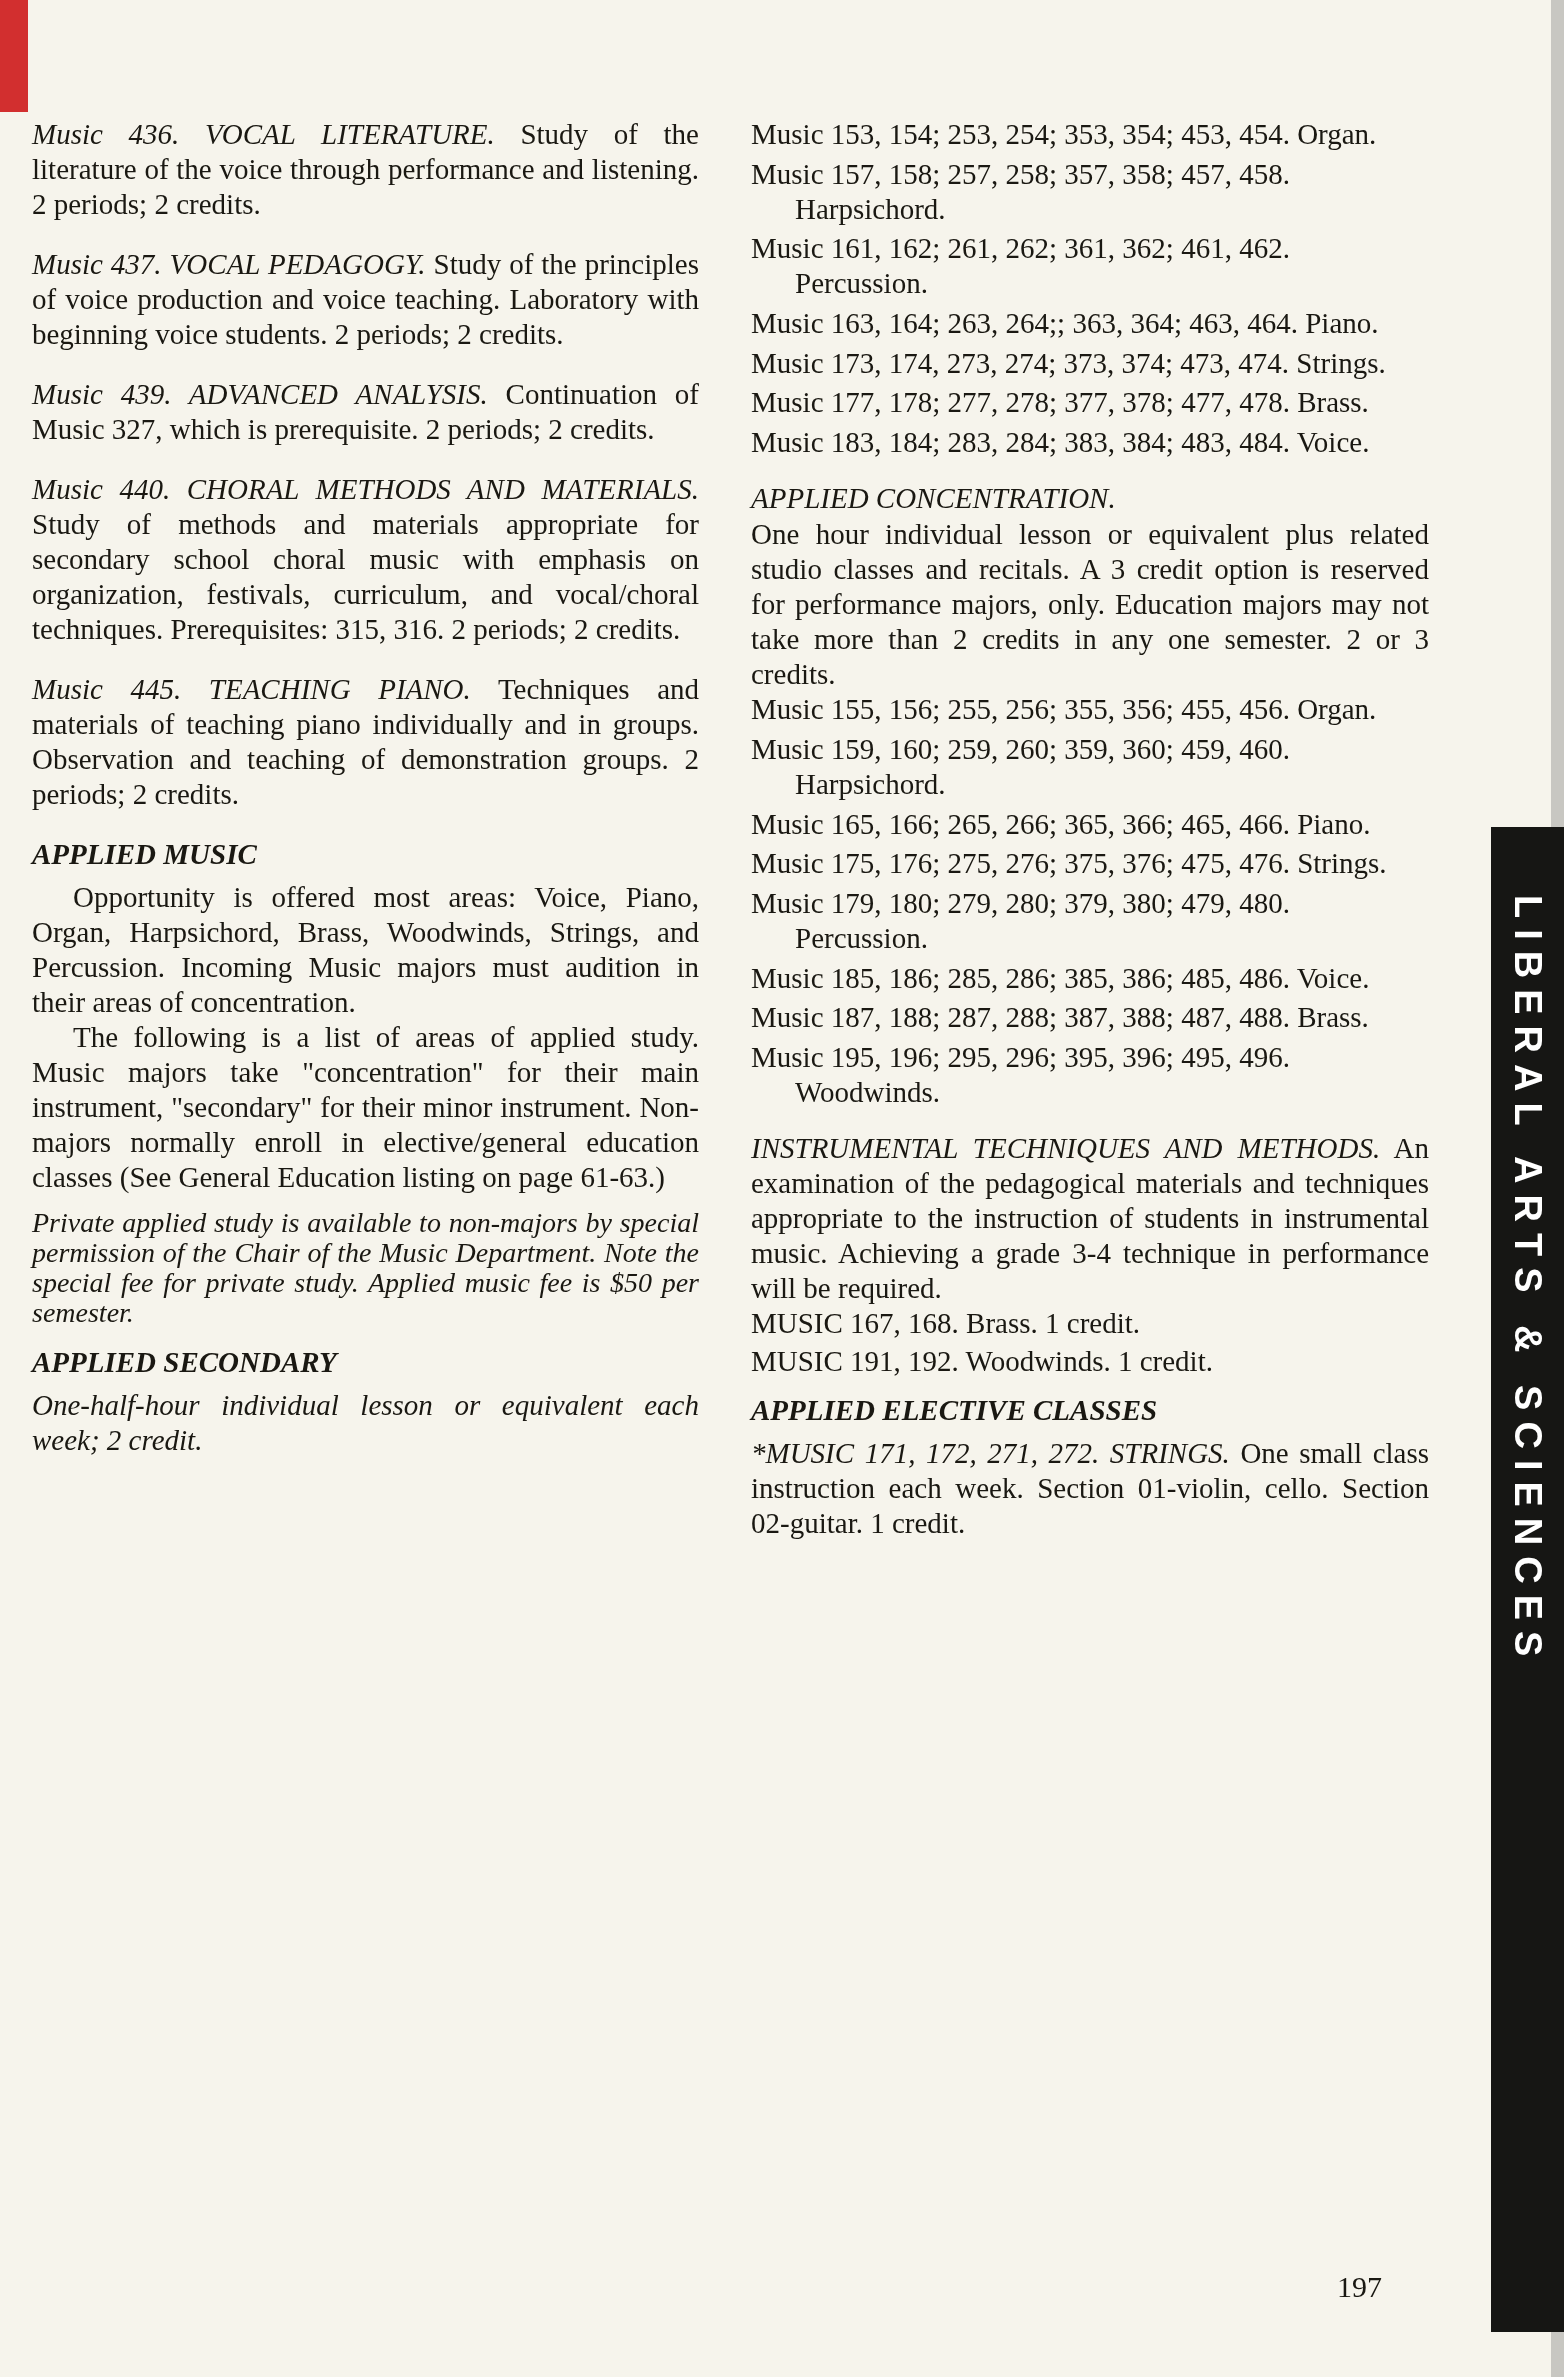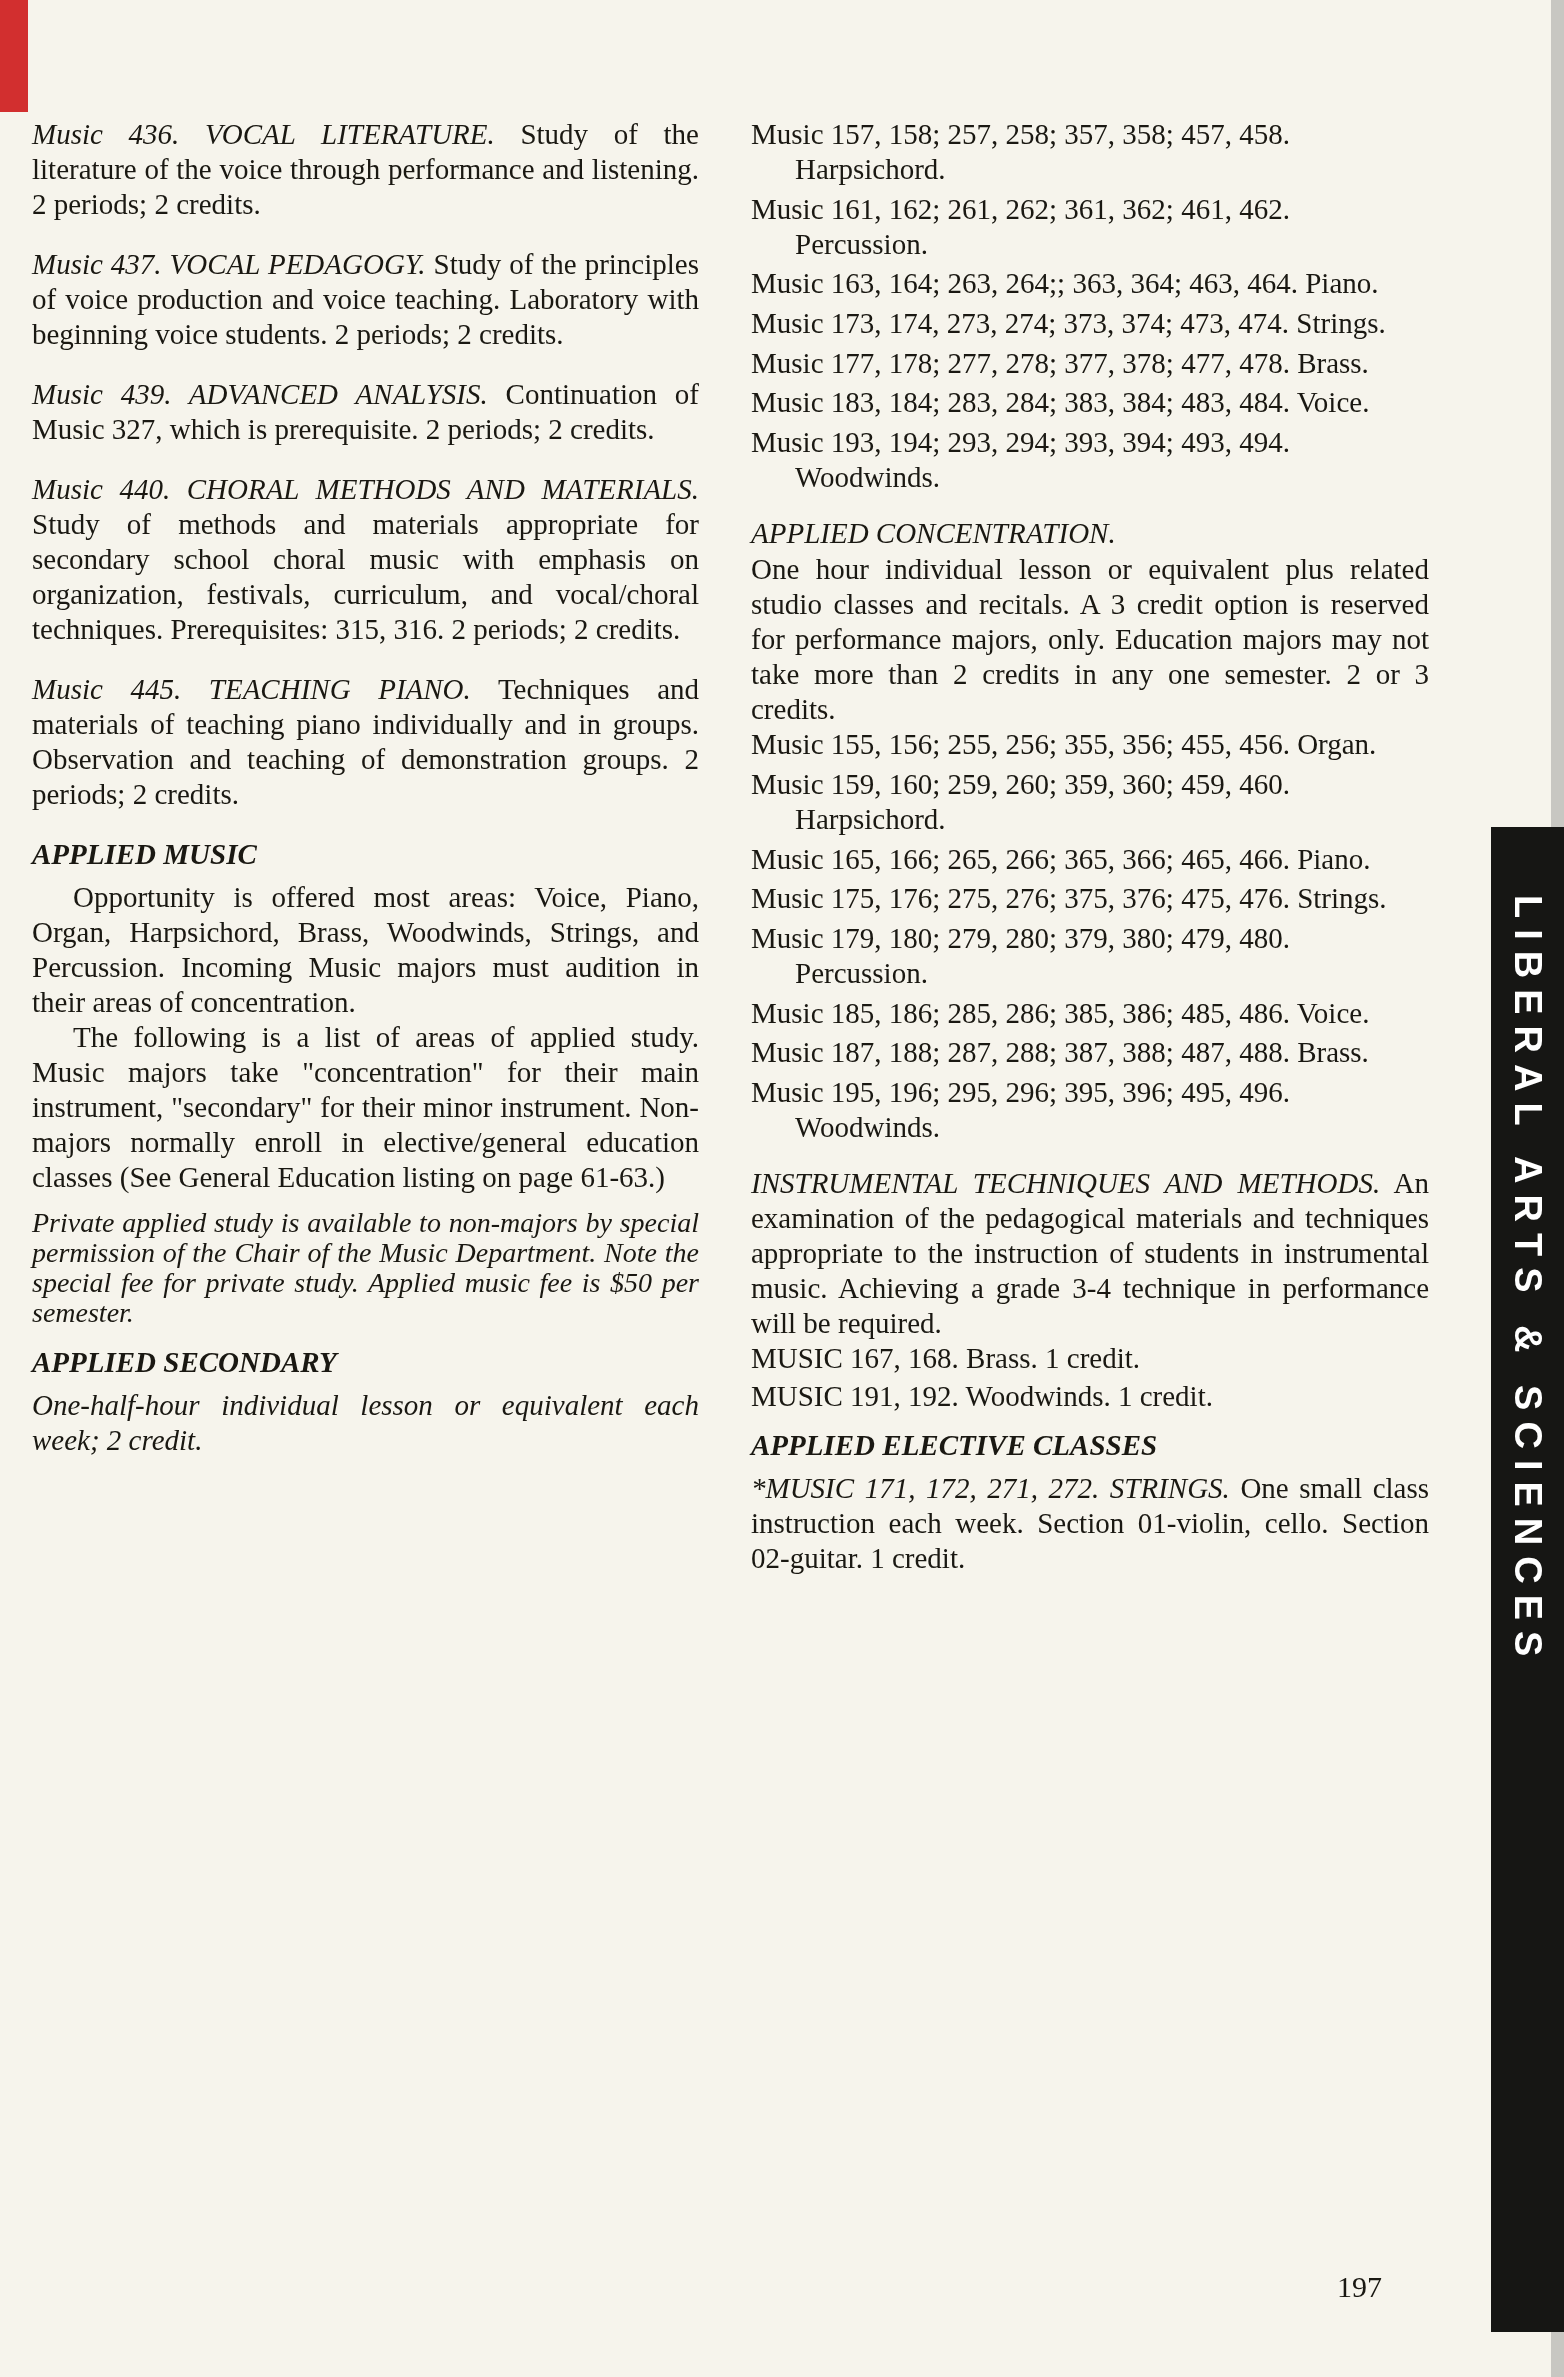--- a/index.html
+++ b/index.html
@@ -100,27 +100,27 @@
   <p class="justify indent">The following is a list of areas of applied study. Music majors take "concentration" for their main instrument, "secondary" for their minor instrument. Non-majors normally enroll in elective/general education classes (See General Education listing on page 61-63.)</p>
   <p class="note">Private applied study is available to non-majors by special permission of the Chair of the Music Department. Note the special fee for private study. Applied music fee is $50 per semester.</p>
 
   <p class="sec-head">APPLIED SECONDARY</p>
   <p class="justify italicbody">One-half-hour individual lesson or equivalent each week; 2 credit.</p>
 
 </div>
 
 <div class="col col-right">
 
+  <p class="hang">Music 153, 154; 253, 254; 353, 354; 453, 454. Organ.</p>
   <p class="hang">Music 157, 158; 257, 258; 357, 358; 457, 458. Harpsichord.</p>
   <p class="hang">Music 161, 162; 261, 262; 361, 362; 461, 462. Percussion.</p>
   <p class="hang">Music 163, 164; 263, 264;; 363, 364; 463, 464. Piano.</p>
   <p class="hang">Music 173, 174, 273, 274; 373, 374; 473, 474. Strings.</p>
   <p class="hang">Music 177, 178; 277, 278; 377, 378; 477, 478. Brass.</p>
   <p class="hang">Music 183, 184; 283, 284; 383, 384; 483, 484. Voice.</p>
-  <p class="hang">Music 193, 194; 293, 294; 393, 394; 493, 494. Woodwinds.</p>
 
   <p class="sub-head">APPLIED CONCENTRATION.</p>
   <p class="justify">One hour individual lesson or equivalent plus related studio classes and recitals. A 3 credit option is reserved for performance majors, only. Education majors may not take more than 2 credits in any one semester. 2 or 3 credits.</p>
 
   <p class="hang">Music 155, 156; 255, 256; 355, 356; 455, 456. Organ.</p>
   <p class="hang">Music 159, 160; 259, 260; 359, 360; 459, 460. Harpsichord.</p>
   <p class="hang">Music 165, 166; 265, 266; 365, 366; 465, 466. Piano.</p>
   <p class="hang">Music 175, 176; 275, 276; 375, 376; 475, 476. Strings.</p>
   <p class="hang">Music 179, 180; 279, 280; 379, 380; 479, 480. Percussion.</p>
   <p class="hang">Music 185, 186; 285, 286; 385, 386; 485, 486. Voice.</p>

